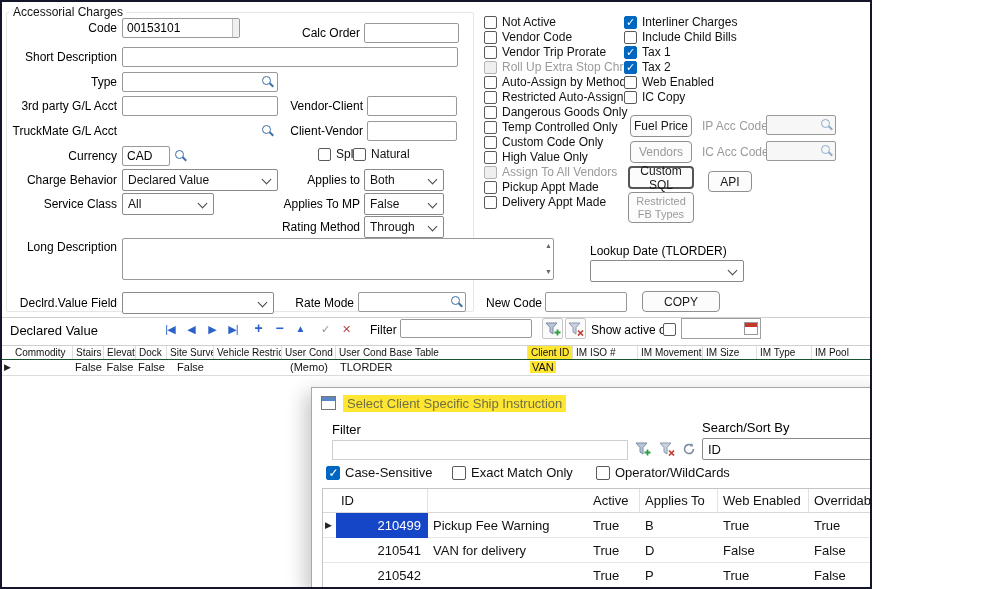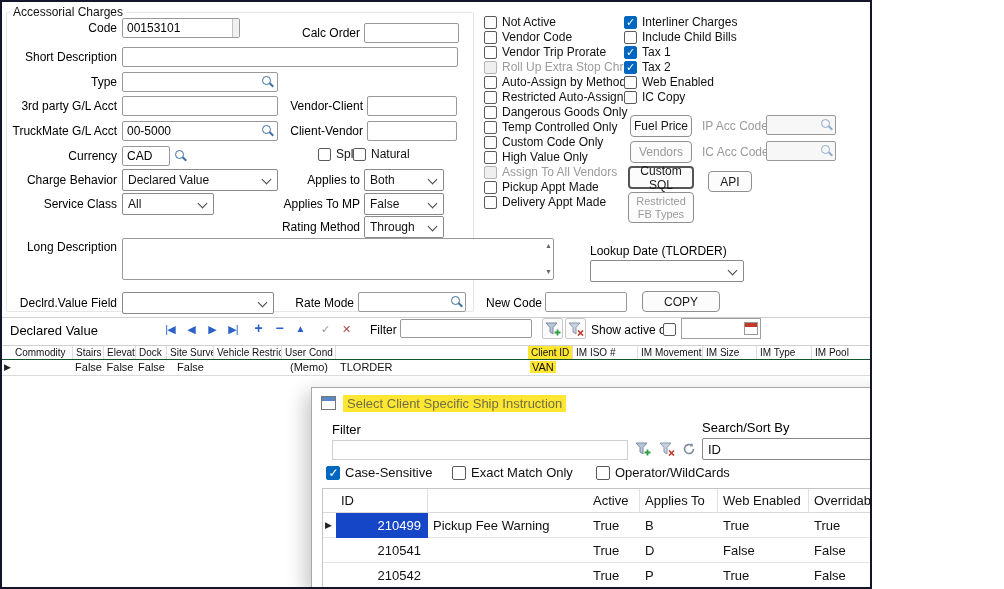--- a/index.html
+++ b/index.html
@@ -114,21 +114,20 @@
   <input class="tin" style="left: 120px; top: 70px; width: 156px;" value="">
   <span class="mag" style="left:259px;top:73px"></span>
 
   <span class="lbl r" style="left:5px;top:97px;width:110px">3rd party G/L Acct</span>
   <input class="tin" style="left: 120px; top: 94px; width: 156px;" value="">
 
   <span class="lbl r" style="left:280px;top:97px;width:81px">Vendor-Client</span>
   <input class="tin" style="left: 365px; top: 94px; width: 90px;" value="">
 
   <span class="lbl r" style="left:5px;top:122px;width:110px">TruckMate G/L Acct</span>
-  <input class="tin" style="left: 120px; top: 119px; width: 156px;" value="00-5000">
   <span class="mag" style="left:259px;top:122px"></span>
 
   <span class="lbl r" style="left:280px;top:122px;width:81px">Client-Vendor</span>
   <input class="tin" style="left: 365px; top: 119px; width: 90px;" value="">
 
   <span class="lbl r" style="left:5px;top:147px;width:110px">Currency</span>
   <input class="tin" style="left: 120px; top: 144px; width: 48px;" value="CAD">
   <span class="mag" style="left:172px;top:147px"></span>
 
   <div class="cb" style="left:316px;top:145px">
@@ -328,20 +327,21 @@
   </div>
 
   <div class="gridband">
     <span class="gh" style="left:10px;width:61px">Commodity</span>
     <span class="gh" style="left:71px;width:31px">Stairs</span>
     <span class="gh" style="left:102px;width:32px">Elevator</span>
     <span class="gh" style="left:134px;width:31px">Dock</span>
     <span class="gh" style="left:165px;width:47px">Site Survey</span>
     <span class="gh" style="left:212px;width:68px">Vehicle Restrict</span>
     <span class="gh" style="left:280px;width:54px">User Cond</span>
+    <span class="gh" style="left:334px;width:192px">User Cond Base Table</span>
     <span class="gh hl" style="left:526px;width:45px">Client ID</span>
     <span class="gh" style="left:571px;width:65px">IM ISO #</span>
     <span class="gh" style="left:636px;width:65px">IM Movement</span>
     <span class="gh" style="left:701px;width:54px">IM Size</span>
     <span class="gh" style="left:755px;width:55px">IM Type</span>
     <span class="gh" style="left:810px;width:81px">IM Pool</span>
     <span class="gh hl" style="left:891px;width:79px">Ship Instruction ID</span>
     <span class="gh" style="left:970px;width:30px;border-right:none">Description</span>
   </div>
 
@@ -423,20 +423,21 @@
         <span class="dgc num selcell" style="left:13px;width:92px">210499</span>
         <span class="dgc" style="left:110px;width:155px">Pickup Fee Warning</span>
         <span class="dgc" style="left:270px;width:47px">True</span>
         <span class="dgc" style="left:322px;width:73px">B</span>
         <span class="dgc" style="left:400px;width:86px">True</span>
         <span class="dgc" style="left:491px;width:85px">True</span>
       </div>
 
       <div class="dgrow" style="top:49px">
         <span class="dgc num" style="left:13px;width:92px">210541</span>
+        <span class="dgc" style="left:110px;width:155px">VAN for delivery</span>
         <span class="dgc" style="left:270px;width:47px">True</span>
         <span class="dgc" style="left:322px;width:73px">D</span>
         <span class="dgc" style="left:400px;width:86px">False</span>
         <span class="dgc" style="left:491px;width:85px">False</span>
       </div>
 
       <div class="dgrow" style="top:74px">
         <span class="dgc num" style="left:13px;width:92px">210542</span>
         <span class="dgc" style="left:270px;width:47px">True</span>
         <span class="dgc" style="left:322px;width:73px">P</span>

